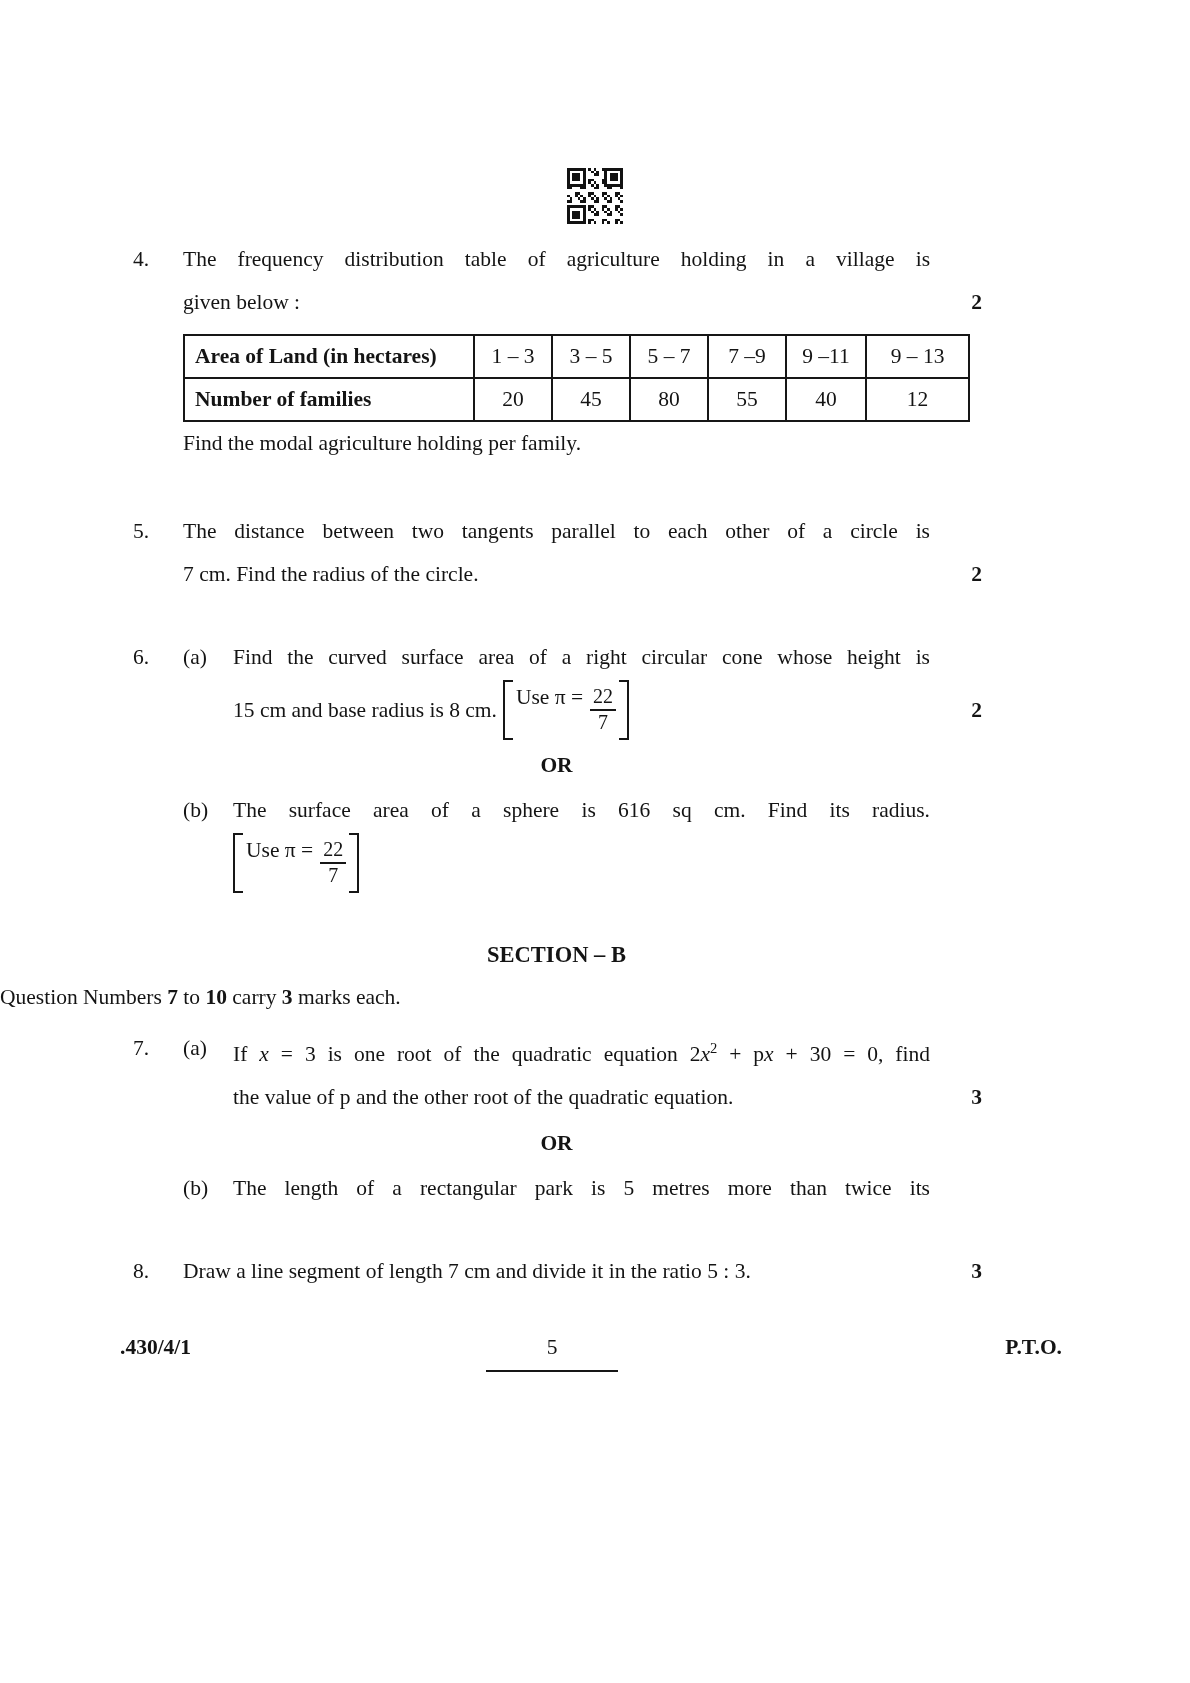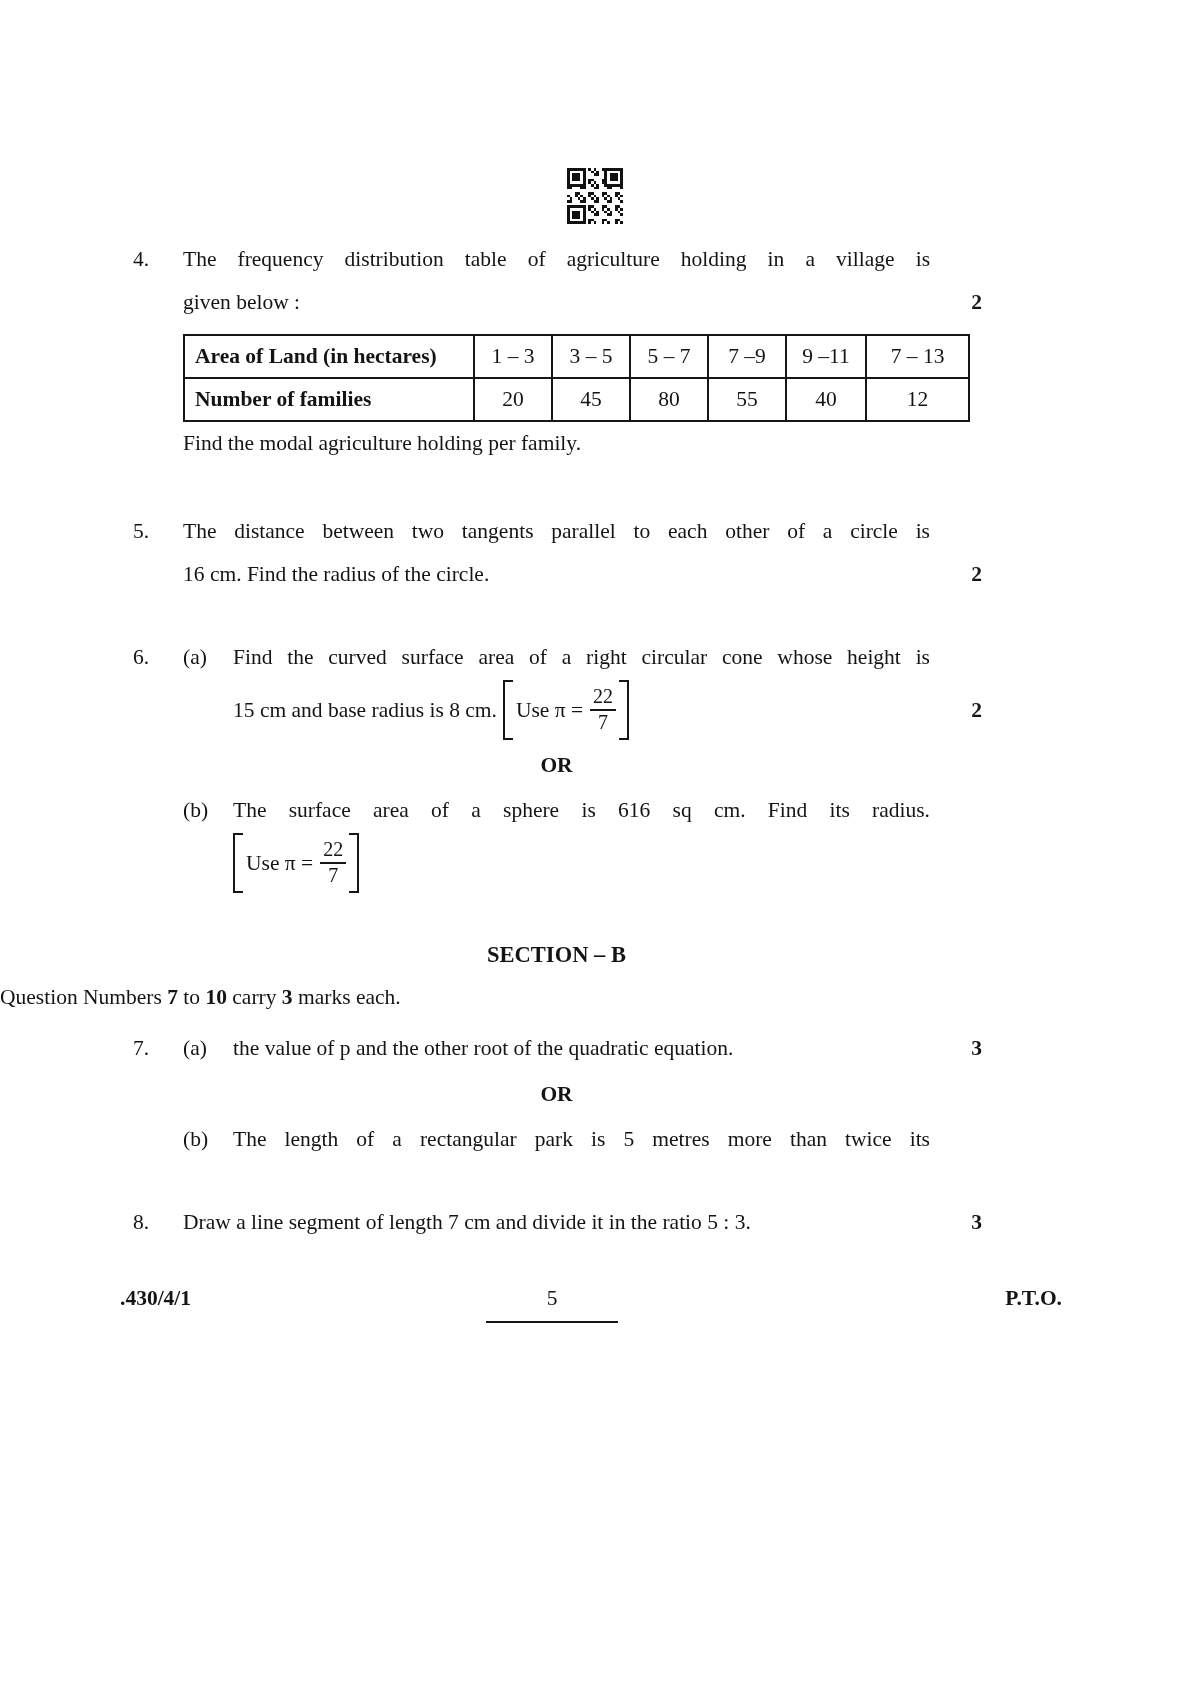--- a/index.html
+++ b/index.html
@@ -36,21 +36,21 @@
   .followup{margin-left:183px;line-height:43px;}
   
   .or{text-align:center;font-weight:bold;line-height:36px;margin:6px 0;}
   .section-title{text-align:center;font-weight:bold;font-size:22.5px;line-height:42px;margin-top:40px;}
   .section-intro{line-height:43px;}
   
   .bracket-line{display:flex;align-items:center;min-height:62px;position:relative;}
   .use-pi{display:inline-flex;align-items:stretch;margin-left:6px;}
   .lbr{width:8px;border:2.2px solid #161616;border-right:none;}
   .rbr{width:8px;border:2.2px solid #161616;border-left:none;}
-  .pi-inner{display:flex;align-items:center;padding:5px 3px;}
+  .pi-inner{display:flex;align-items:flex-start;padding:5px 3px;}
   .frac{display:inline-flex;flex-direction:column;align-items:center;margin-left:7px;
         font-size:20px;line-height:1.18;}
   .frac .num{border-bottom:2px solid #161616;padding:0 3px;}
   
   .footer{position:relative;margin-top:42px;height:70px;}
   .f-left{position:absolute;left:120px;top:0;font-weight:bold;}
   .f-center{position:absolute;left:552px;transform:translateX(-50%);top:0;text-align:center;}
   .f-center .rule{width:132px;border-top:2.5px solid #161616;margin:10px auto 0;}
   .f-right{position:absolute;right:128px;top:0;font-weight:bold;}
 </style>
@@ -278,42 +278,42 @@
           <col style="width:103px">
       </colgroup>
       <tbody>
           <tr>
         <td class="lab">Area of Land (in hectares)</td>
         <td>1 – 3</td>
         <td>3 – 5</td>
         <td>5 – 7</td>
         <td>7 –9</td>
         <td>9 –11</td>
-        <td>7 – 13</td>
+        <td>9 – 13</td>
       </tr>
       <tr>
         <td class="lab">Number of families</td>
         <td>20</td>
         <td>45</td>
         <td>80</td>
         <td>55</td>
         <td>40</td>
         <td>12</td>
       </tr>
     </tbody>
       </table>
   </div>
   <div class="followup">Find the modal agriculture holding per family.</div>
 
   <div class="q" style="margin-top:45px;">
     <div class="qnum">5.</div>
     <div class="qbody">
       <div class="line just">The distance between two tangents parallel to each other of a circle is</div>
       <div class="line">
-        <span>16 cm. Find the radius of the circle.</span>
+        <span>7 cm. Find the radius of the circle.</span>
         <span class="marks">2</span>
       </div>
     </div>
   </div>
 
   <div class="q" style="margin-top:40px;">
     <div class="qnum">6.</div>
     <div class="qbody">
       <div class="sub">
         <div class="sublabel">(a)</div>
@@ -368,20 +368,21 @@
   <div class="section-intro">
     <span>Question Numbers </span><span class="b">7</span><span> to </span><span class="b">10</span><span> carry </span><span class="b">3</span><span> marks each.</span>
   </div>
 
   <div class="q" style="margin-top:8px;">
     <div class="qnum">7.</div>
     <div class="qbody">
       <div class="sub">
         <div class="sublabel">(a)</div>
         <div class="subbody">
+          <div class="line just"><span>If </span><span class="it">x</span><span> = 3 is one root of the quadratic equation 2</span><span class="it">x</span><sup>2</sup><span> + p</span><span class="it">x</span><span> + 30 = 0, find</span></div>
           <div class="line">
             <span>the value of p and the other root of the quadratic equation.</span>
             <span class="marks">3</span>
           </div>
         </div>
       </div>
       <div class="or">OR</div>
       <div class="sub">
         <div class="sublabel">(b)</div>
         <div class="subbody">

